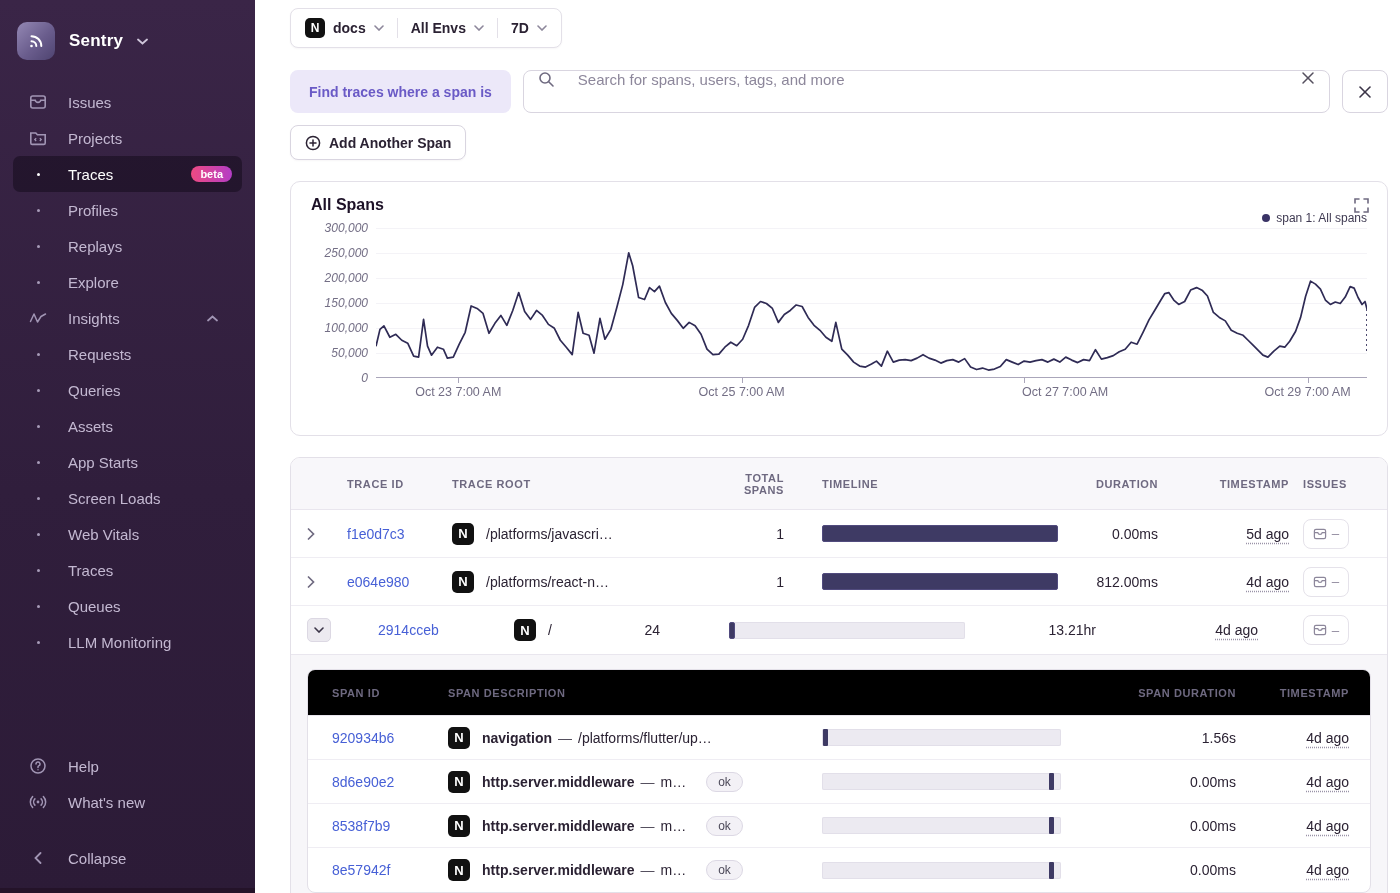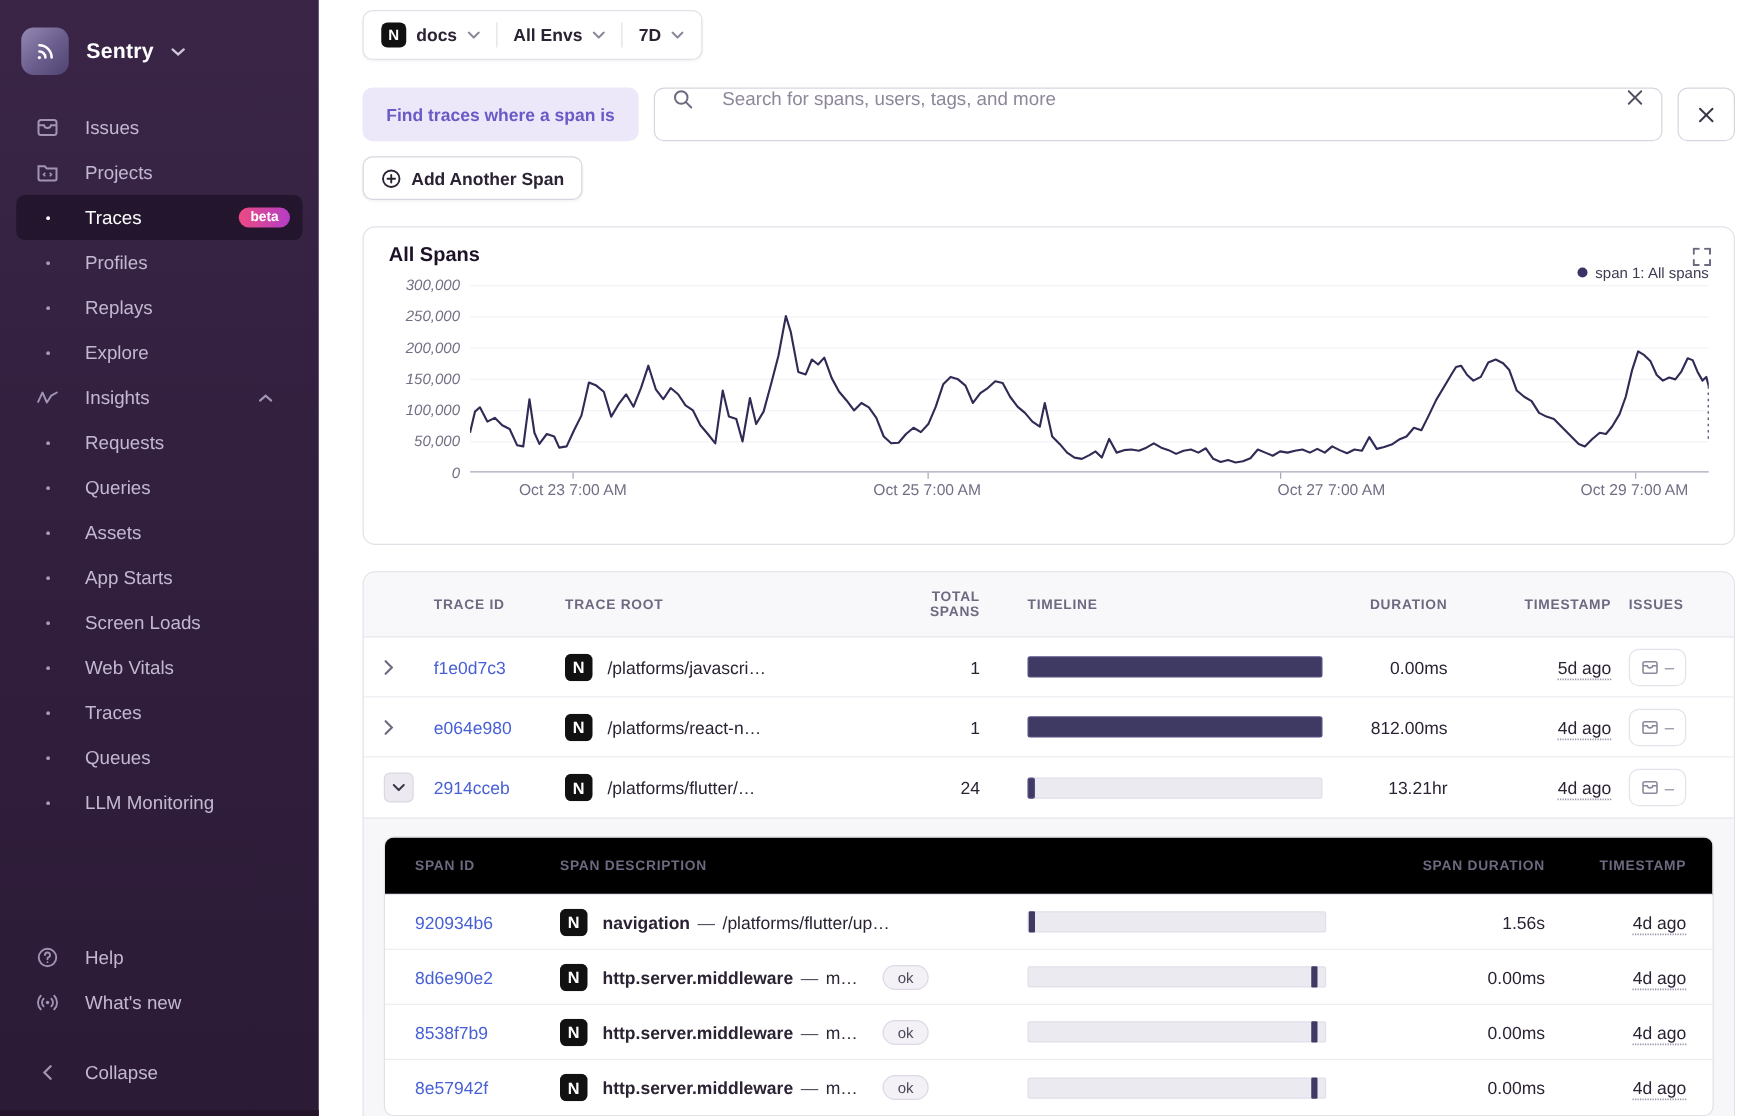--- a/index.html
+++ b/index.html
@@ -461,21 +461,21 @@
           <button class="issues-btn">
             <svg width="14" height="14" viewBox="0 0 18 18" fill="none" stroke="currentColor" stroke-width="1.6">
                 <rect x="1.8" y="3" width="14.4" height="12" rx="2"></rect>
                 <path d="M1.8 7.2h4.4c.3 1.4 1.3 2.2 2.8 2.2s2.5-.8 2.8-2.2h4.4"></path>
               </svg>
             <span>–</span>
           </button>
         </span>
       </div>
 
-      <div class="t-row" style="border-bottom:none;">
+      <div class="t-row" style="border-bottom:none;gap:31px;">
         <span class="chev-cell">
           <span class="expander">
             <svg width="10" height="6" viewBox="0 0 10 6">
                 <polyline points="1,1 5,5 9,1" fill="none" stroke="currentColor" stroke-width="1.6" stroke-linecap="round"></polyline>
               </svg>
           </span>
         </span>
         <a class="trace-link td" href="#">2914cceb</a>
         <span class="root-cell td">
           <span class="n-logo-sm">N</span>

